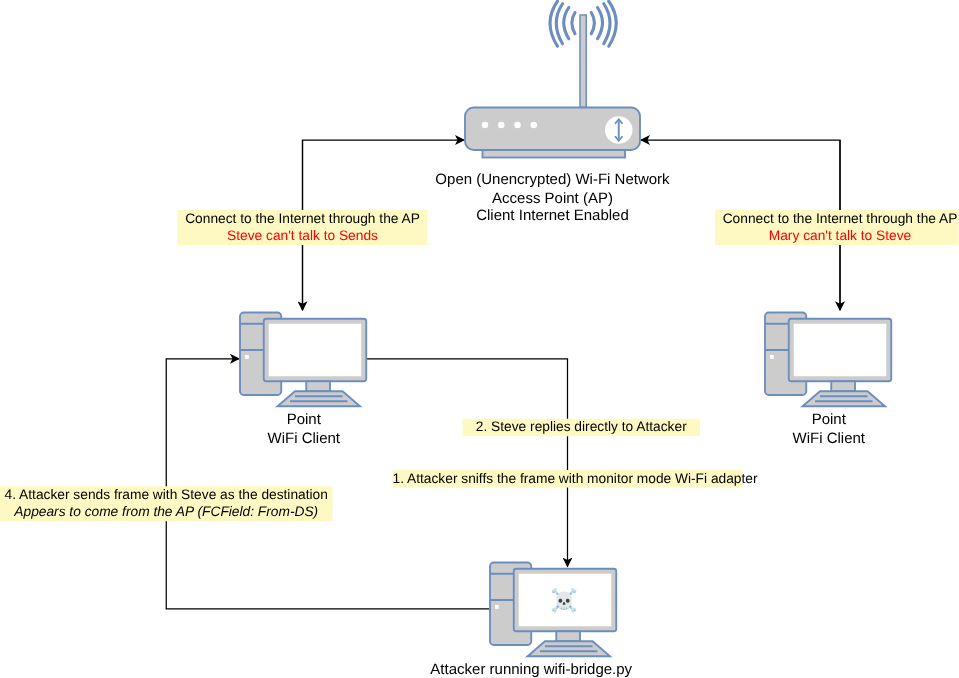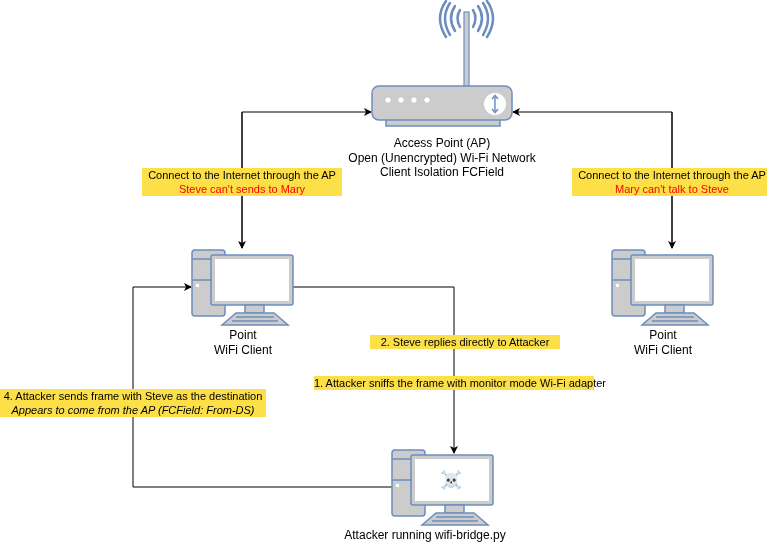--- a/index.html
+++ b/index.html
@@ -3,21 +3,21 @@
 <meta charset="utf-8">
 <style>
   html, body { margin: 0; padding: 0; background: #ffffff; }
   body { width: 767px; height: 542px; position: relative; overflow: hidden;
          font-family: "Liberation Sans", sans-serif; color: #000; }
   #canvas { position: absolute; left: 0; top: 0; }
   .lbl { position: absolute; font-size: 11px; line-height: 14px; text-align: center; white-space: nowrap; }
   .lbl12 { font-size: 12px; line-height: 14.5px; }
   .red { color: #ff0000; }
   .it { font-style: italic; }
-  .bg { background: #fde047; }
+  .bg { background: #fef9c3; }
   .skull { position: absolute; font-size: 18px; line-height: 20px; }
 </style>
 </head>
 <body>
 
 <svg id="canvas" width="767" height="542" viewBox="0 0 767 542">
   <defs>
     <marker id="arr" markerWidth="8" markerHeight="8" refX="7" refY="4" orient="auto" markerUnits="userSpaceOnUse">
       <path d="M0,0 L8,4 L0,8 L2,4 Z" fill="#000"></path>
     </marker>
@@ -82,40 +82,40 @@
   </g>
 
   <use href="#pc" x="192" y="250"></use>
   <use href="#pc" x="612" y="250"></use>
   <use href="#pc" x="392" y="450"></use>
 </svg>
 
 <div class="skull" style="left:440px; top:470px;">☠️</div>
 
 <div class="lbl lbl12" style="left:342px; top:136px; width:200px;">
+  <div>Open (Unencrypted) Wi-Fi Network</div>
   <div>Access Point (AP)</div>
-  <div>Open (Unencrypted) Wi-Fi Network</div>
-  <div>Client Isolation FCField</div>
+  <div>Client Internet Enabled</div>
 </div>
 
 <div class="lbl lbl12" style="left:193px; top:328px; width:100px;">
   <div>Point</div>
   <div>WiFi Client</div>
 </div>
 
 <div class="lbl lbl12" style="left:613px; top:328px; width:100px;">
   <div>Point</div>
   <div>WiFi Client</div>
 </div>
 
 <div class="lbl lbl12" style="left:325px; top:528px; width:200px;">Attacker running wifi-bridge.py</div>
 
 <div class="lbl bg" style="left:142px; top:168px; width:200px;">
   <div>Connect to the Internet through the AP</div>
-  <div class="red">Steve can't sends to Mary</div>
+  <div class="red">Steve can't talk to Sends</div>
 </div>
 
 <div class="lbl bg" style="left:572px; top:168px; width:200px;">
   <div>Connect to the Internet through the AP</div>
   <div class="red">Mary can't talk to Steve</div>
 </div>
 
 <div class="lbl bg" style="left:0px; top:389px; width:266px;">
   <div>4. Attacker sends frame with Steve as the destination</div>
   <div class="it">Appears to come from the AP (FCField: From-DS)</div>

